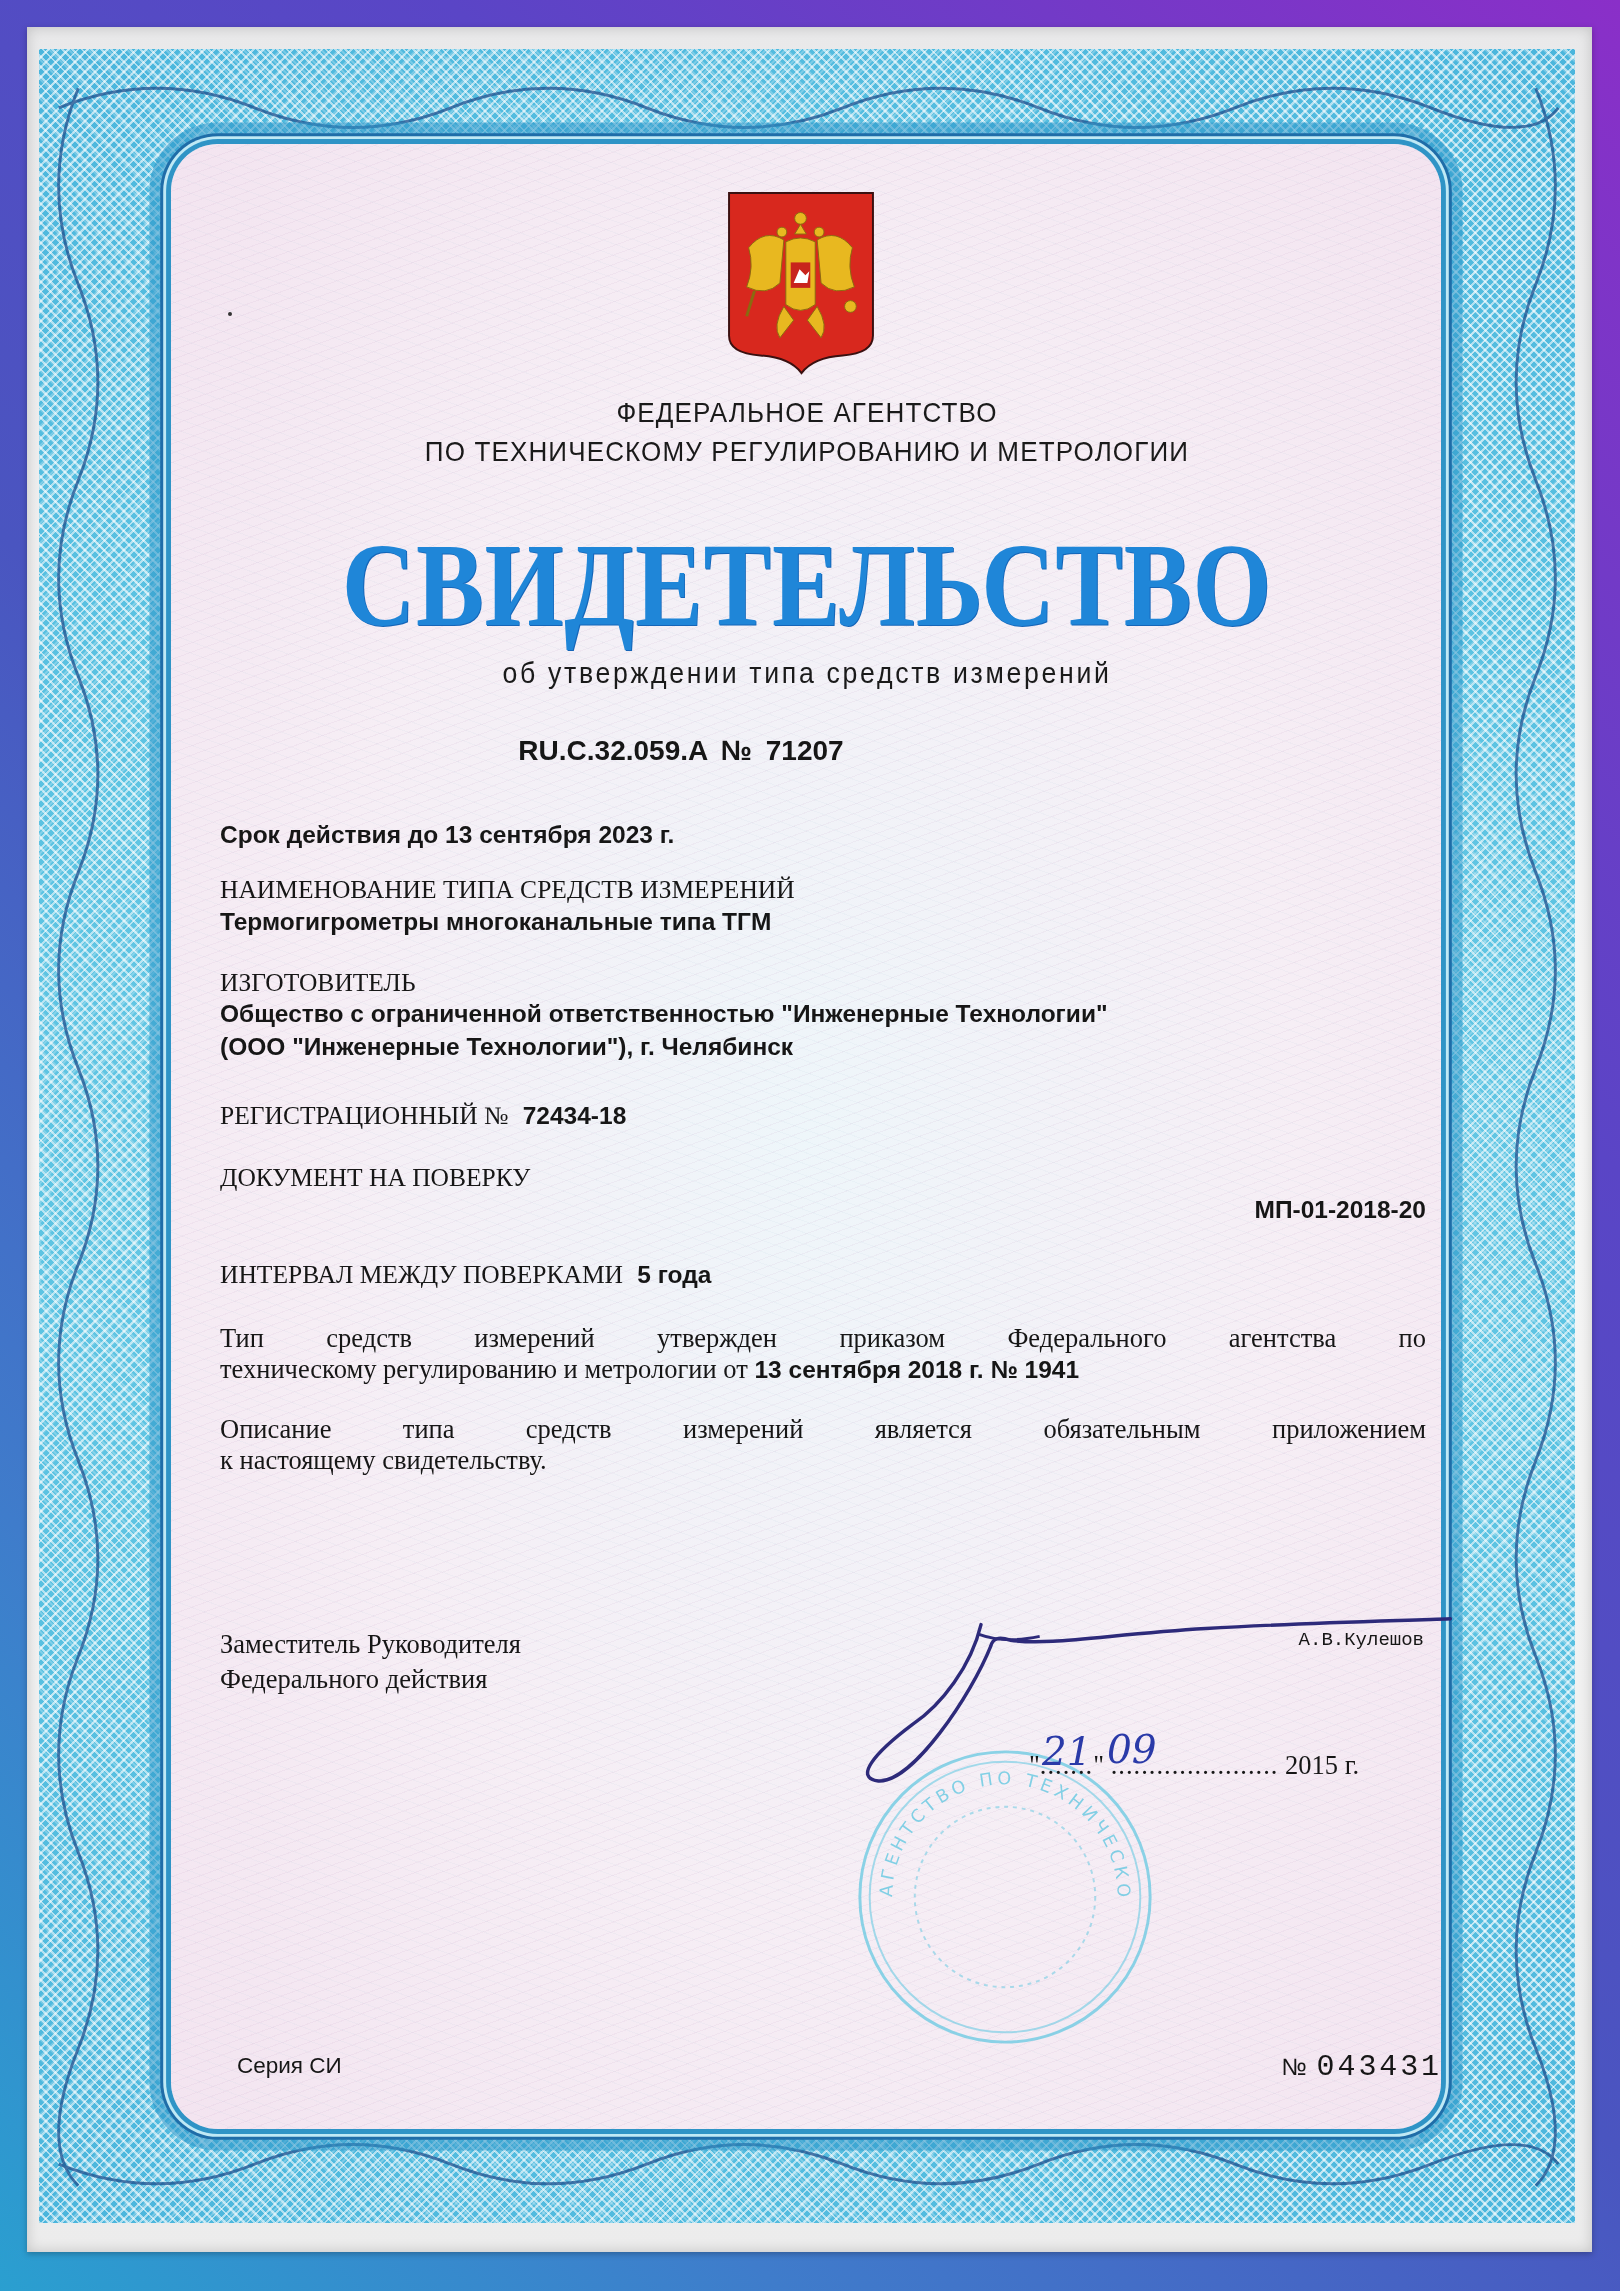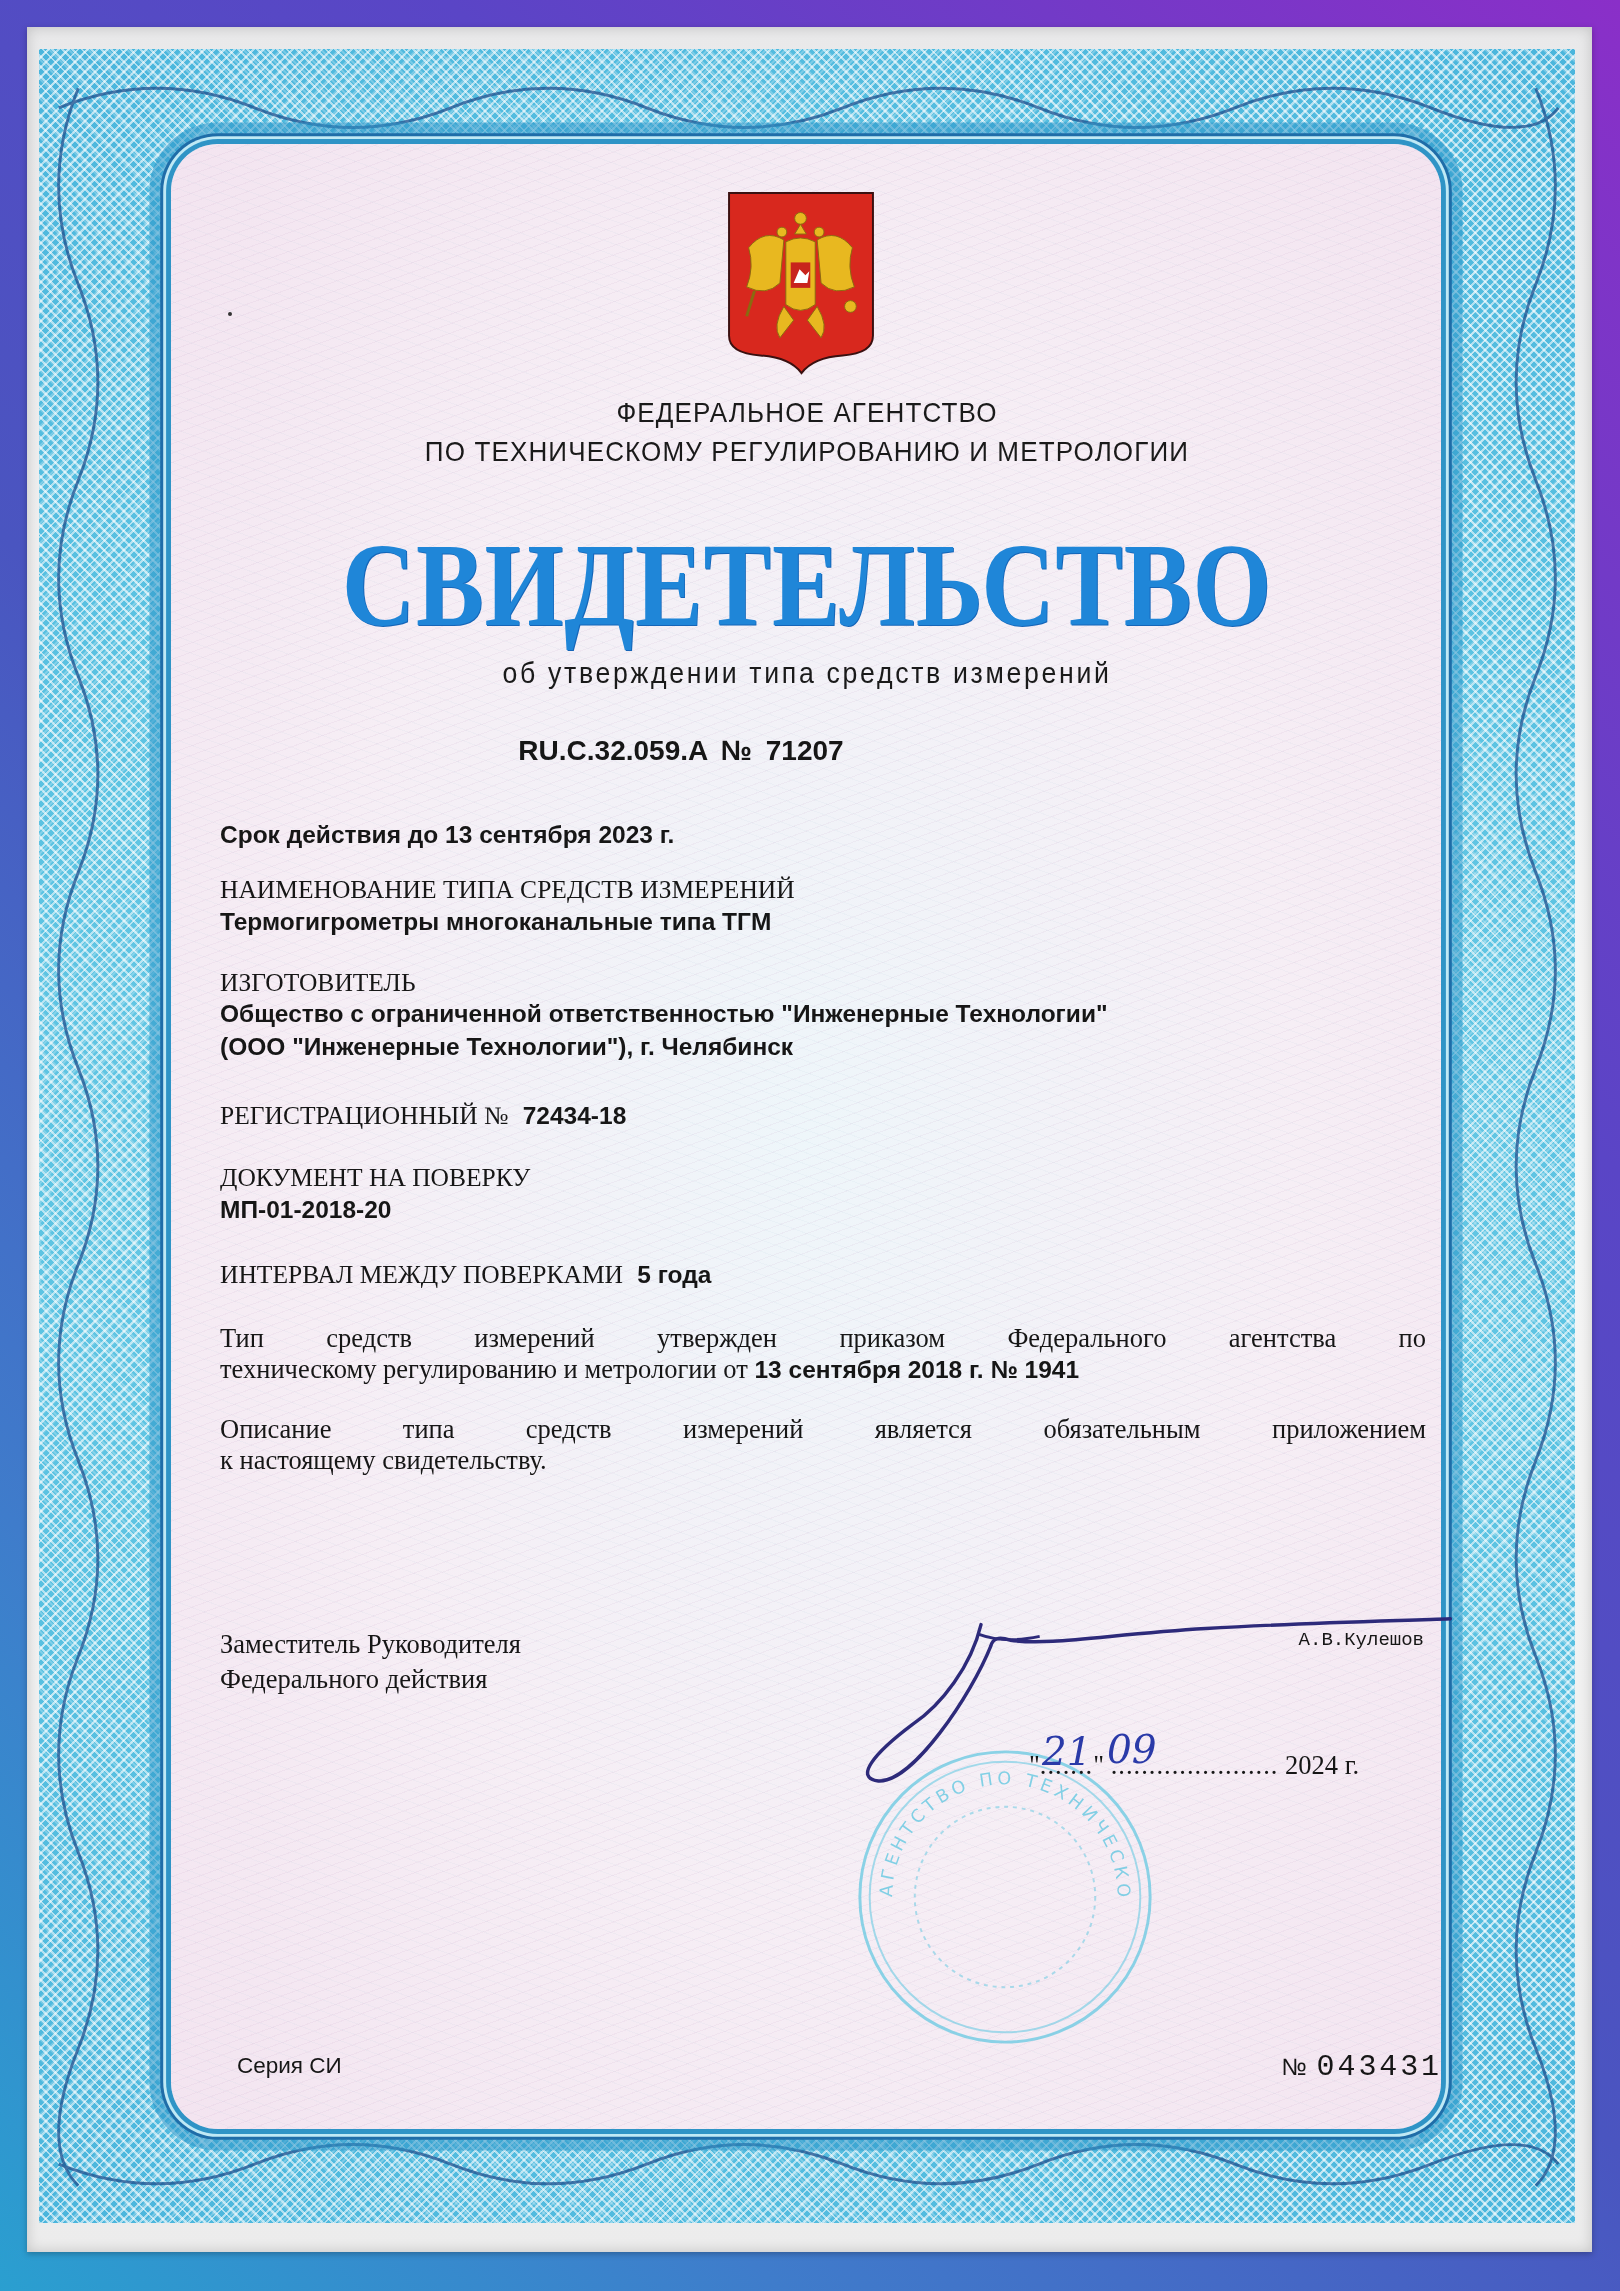--- a/index.html
+++ b/index.html
@@ -78,21 +78,21 @@
     .serif-label { font-family: "Liberation Serif", serif; font-size: 25.5px; }
     .serif-body { font-family: "Liberation Serif", serif; font-size: 26.5px; line-height: 31px; text-align: justify; text-align-last: left; }
     .validity { top: 772px; }
     .name-label { top: 826px; }
     .name-value { top: 859px; }
     .mfr-label { top: 919px; }
     .mfr-value-1 { top: 951px; }
     .mfr-value-2 { top: 984px; }
     .reg { top: 1052px; }
     .doc-label { top: 1114px; }
-    .doc-value { top: 1147px; }
+    .doc-value { top: 1147px; text-align: right; }
     .interval { top: 1211px; }
     .para1 { top: 1274px; width: 1206px; }
     .para2 { top: 1365px; width: 1206px; }
     .para1 .line1, .para2 .line1 { display: block; text-align: justify; text-align-last: justify; }
     .para1 .line2, .para2 .line2 { display: block; }
     .inline-bold { font-family: "Liberation Sans", sans-serif; font-weight: bold; font-size: 24.5px; }
 
     .sign-title { position: absolute; left: 181px; top: 1578px; font-family: "Liberation Serif", serif; font-size: 26.5px; line-height: 35px; }
     .sign-name { position: absolute; right: 151px; top: 1580px; font-family: Liberation Mono, monospace; font-size: 19px; }
     .signature { position: absolute; left: 814px; top: 1558px; width: 608px; height: 176px; }
@@ -219,21 +219,21 @@
     <svg class="signature" viewBox="0 0 620 180">
       <path d="M130 18 C 120 60 90 100 60 120 C 20 150 0 175 25 178 C 60 180 120 90 140 40 C 142 32 148 30 160 34 C 200 40 260 28 360 22 C 460 16 560 14 610 12" fill="none" stroke="#2d2a7a" stroke-width="3.5" stroke-linecap="round"></path>
       <path d="M128 28 C 150 36 170 34 190 30" fill="none" stroke="#2d2a7a" stroke-width="3"></path>
     </svg>
 
     <div class="sign-name">А.В.Кулешов</div>
 
     <div class="date-line">
       <span>"</span><span class="dots">.......</span><span>"</span>
       <span class="dots">......................</span>
-      <span>2024 г.</span>
+      <span>2015 г.</span>
     </div>
     <div class="date-hand date-day">21</div>
     <div class="date-hand date-month">09</div>
 
     <div class="series">Серия СИ</div>
     <div class="serial">
       <span>№</span><span class="num">043431</span>
     </div>
   </div>
 </div>

